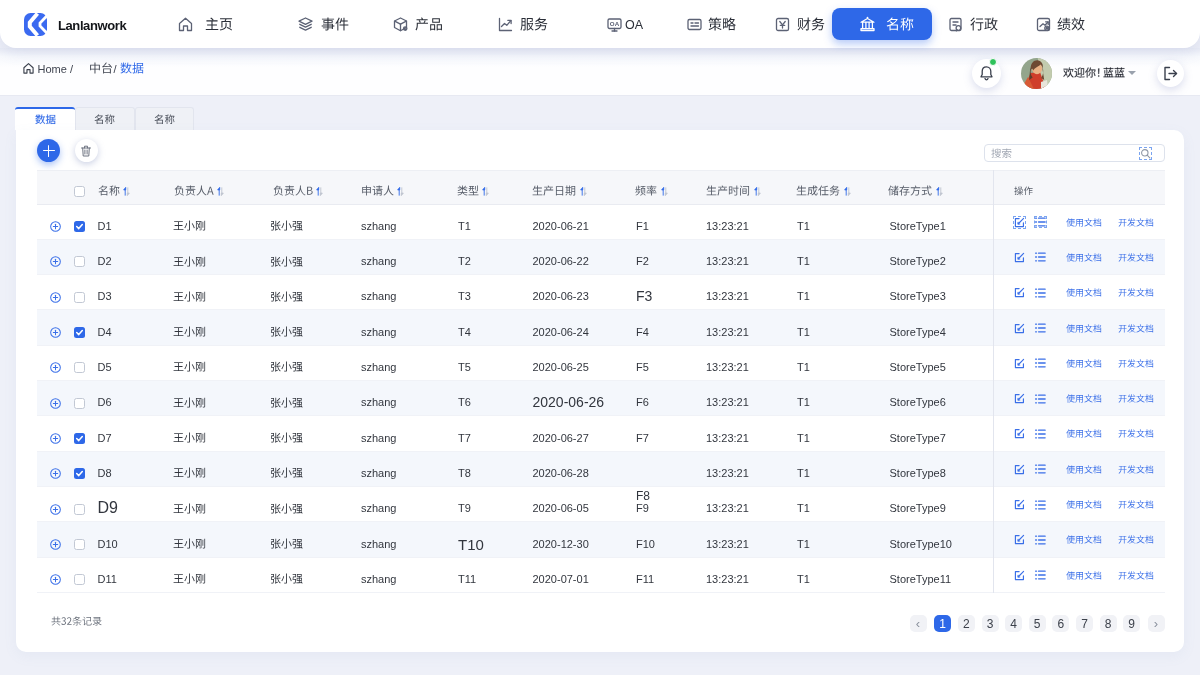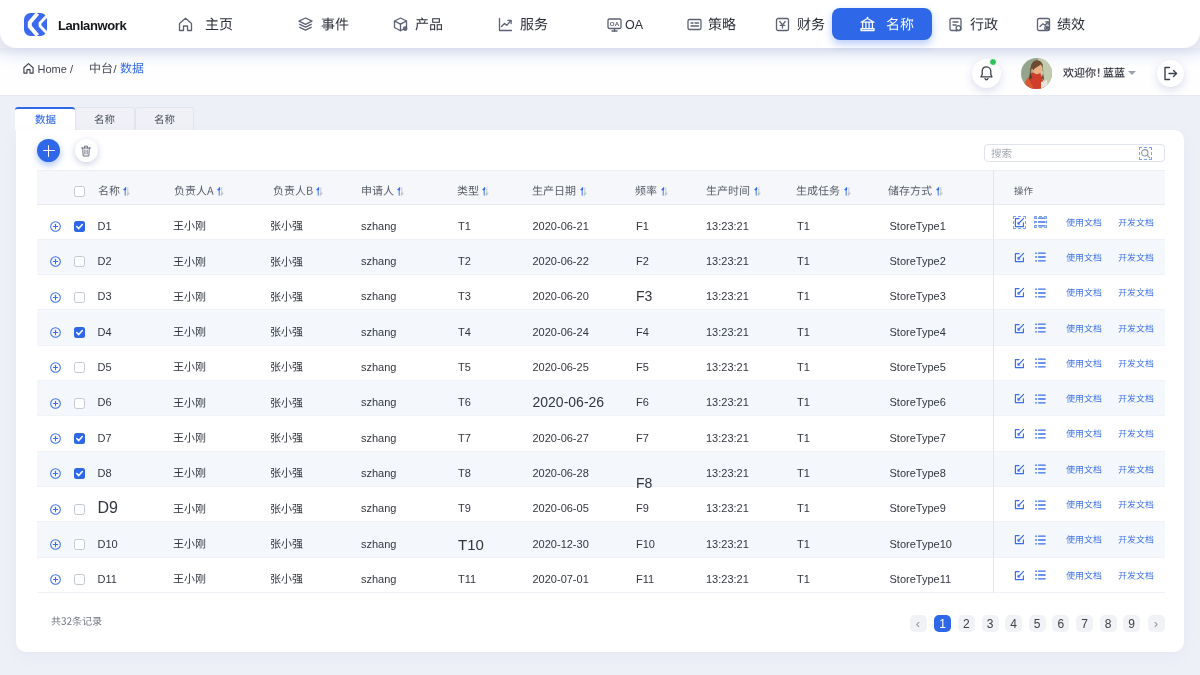--- a/index.html
+++ b/index.html
@@ -648,21 +648,21 @@
       <svg width="33.0" height="13.8" viewBox="0 0 3000 1250" style="display:block;overflow:visible">
         <g fill="#32363e" transform="translate(0,880) scale(1,-1)">
           <use href="#u5f20" x="0"></use>
           <use href="#u5c0f" x="1000"></use>
           <use href="#u5f3a" x="2000"></use>
         </g>
       </svg>
     </div>
     <div style="position:absolute;left:361px;top:296.4px;transform:translateY(-50%);font-size:11px;color:#32363e;white-space:nowrap;line-height:1">szhang</div>
     <div style="position:absolute;left:458px;top:296.4px;transform:translateY(-50%);font-size:11px;color:#32363e;white-space:nowrap;line-height:1">T3</div>
-    <div style="position:absolute;left:532.5px;top:296.4px;transform:translateY(-50%);font-size:11px;color:#32363e;white-space:nowrap;line-height:1">2020-06-20</div>
+    <div style="position:absolute;left:532.5px;top:296.4px;transform:translateY(-50%);font-size:11px;color:#32363e;white-space:nowrap;line-height:1">2020-06-23</div>
     <div style="position:absolute;left:636px;top:296.4px;transform:translateY(-50%);font-size:14px;color:#32363e;white-space:nowrap;line-height:1">F3</div>
     <div style="position:absolute;left:706px;top:296.4px;transform:translateY(-50%);font-size:11px;color:#32363e;white-space:nowrap;line-height:1">13:23:21</div>
     <div style="position:absolute;left:797px;top:296.4px;transform:translateY(-50%);font-size:11px;color:#32363e;white-space:nowrap;line-height:1">T1</div>
     <div style="position:absolute;left:889.5px;top:296.4px;transform:translateY(-50%);font-size:11px;color:#32363e;white-space:nowrap;line-height:1">StoreType3</div>
     <div class="abs" style="left:1014px;top:287.2px;width:11px;height:11px">
       <svg width="11" height="11" viewBox="0 0 14 14" fill="none" stroke="#3a6fe8" stroke-width="1.5" stroke-linecap="round" stroke-linejoin="round" style="display:block">
         <path d="M12 7.5 L12 12.2 L1.8 12.2 L1.8 2 L6.5 2"></path>
         <path d="M5.5 8.6 L12.2 1.8"></path>
         <path d="M5.2 6.8 L5.2 8.9 L7.3 8.9"></path>
       </svg>
@@ -1016,21 +1016,21 @@
         <g fill="#32363e" transform="translate(0,880) scale(1,-1)">
           <use href="#u5f20" x="0"></use>
           <use href="#u5c0f" x="1000"></use>
           <use href="#u5f3a" x="2000"></use>
         </g>
       </svg>
     </div>
     <div style="position:absolute;left:361px;top:472.9px;transform:translateY(-50%);font-size:11px;color:#32363e;white-space:nowrap;line-height:1">szhang</div>
     <div style="position:absolute;left:458px;top:472.9px;transform:translateY(-50%);font-size:11px;color:#32363e;white-space:nowrap;line-height:1">T8</div>
     <div style="position:absolute;left:532.5px;top:472.9px;transform:translateY(-50%);font-size:11px;color:#32363e;white-space:nowrap;line-height:1">2020-06-28</div>
-    <div style="position:absolute;left:636px;top:483px;transform:translateY(-50%);font-size:14px;color:#32363e;white-space:nowrap;line-height:1">F8</div>
+    <div style="position:absolute;left:636px;top:496px;transform:translateY(-50%);font-size:12px;color:#32363e;white-space:nowrap;line-height:1">F8</div>
     <div style="position:absolute;left:706px;top:472.9px;transform:translateY(-50%);font-size:11px;color:#32363e;white-space:nowrap;line-height:1">13:23:21</div>
     <div style="position:absolute;left:797px;top:472.9px;transform:translateY(-50%);font-size:11px;color:#32363e;white-space:nowrap;line-height:1">T1</div>
     <div style="position:absolute;left:889.5px;top:472.9px;transform:translateY(-50%);font-size:11px;color:#32363e;white-space:nowrap;line-height:1">StoreType8</div>
     <div class="abs" style="left:1014px;top:463.7px;width:11px;height:11px">
       <svg width="11" height="11" viewBox="0 0 14 14" fill="none" stroke="#3a6fe8" stroke-width="1.5" stroke-linecap="round" stroke-linejoin="round" style="display:block">
         <path d="M12 7.5 L12 12.2 L1.8 12.2 L1.8 2 L6.5 2"></path>
         <path d="M5.5 8.6 L12.2 1.8"></path>
         <path d="M5.2 6.8 L5.2 8.9 L7.3 8.9"></path>
       </svg>
     </div>

